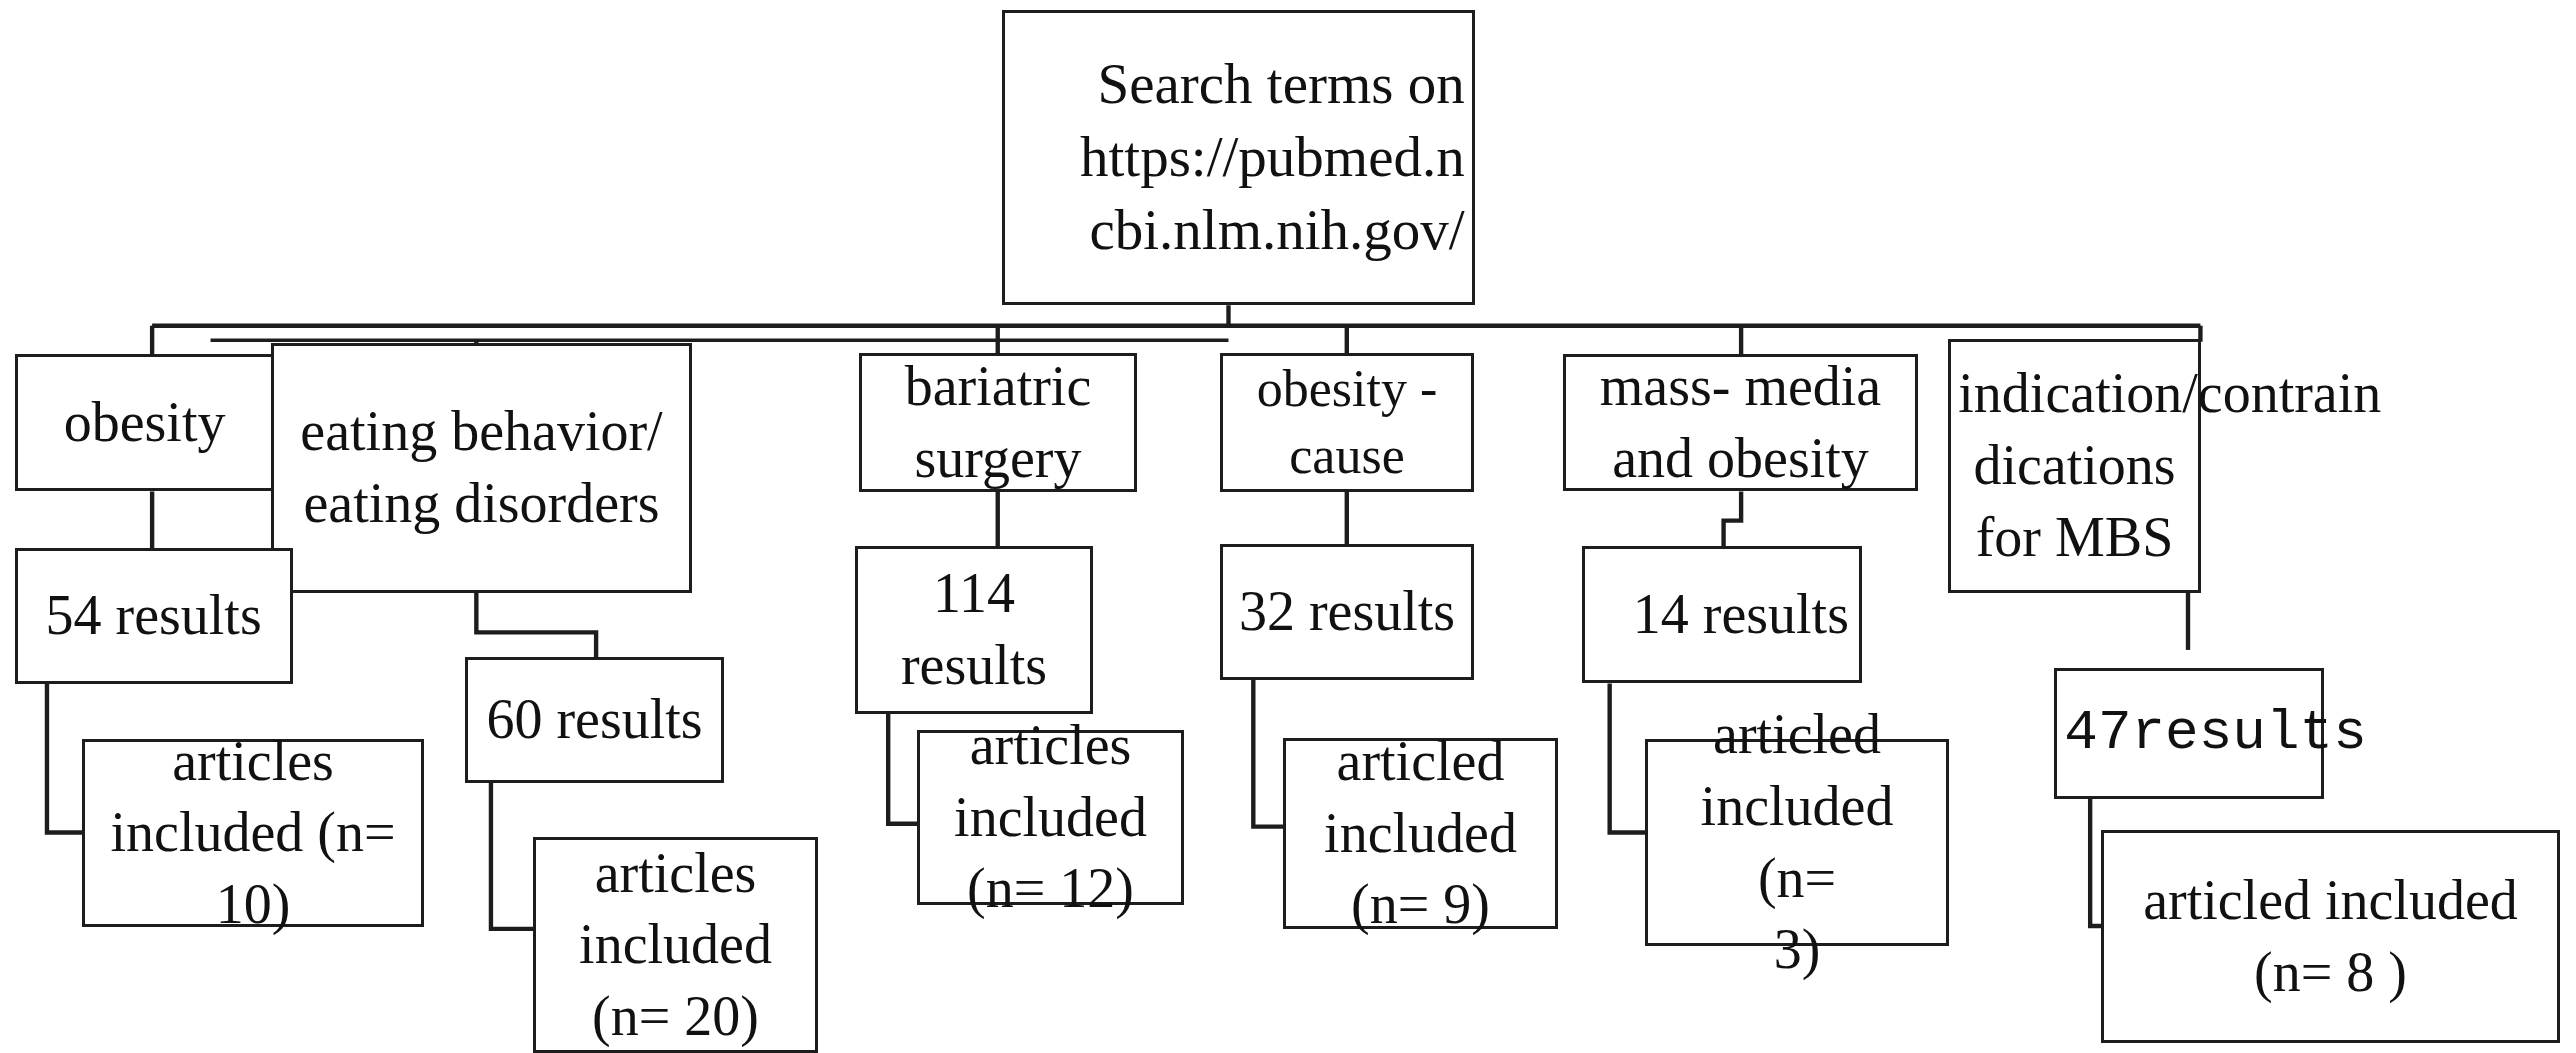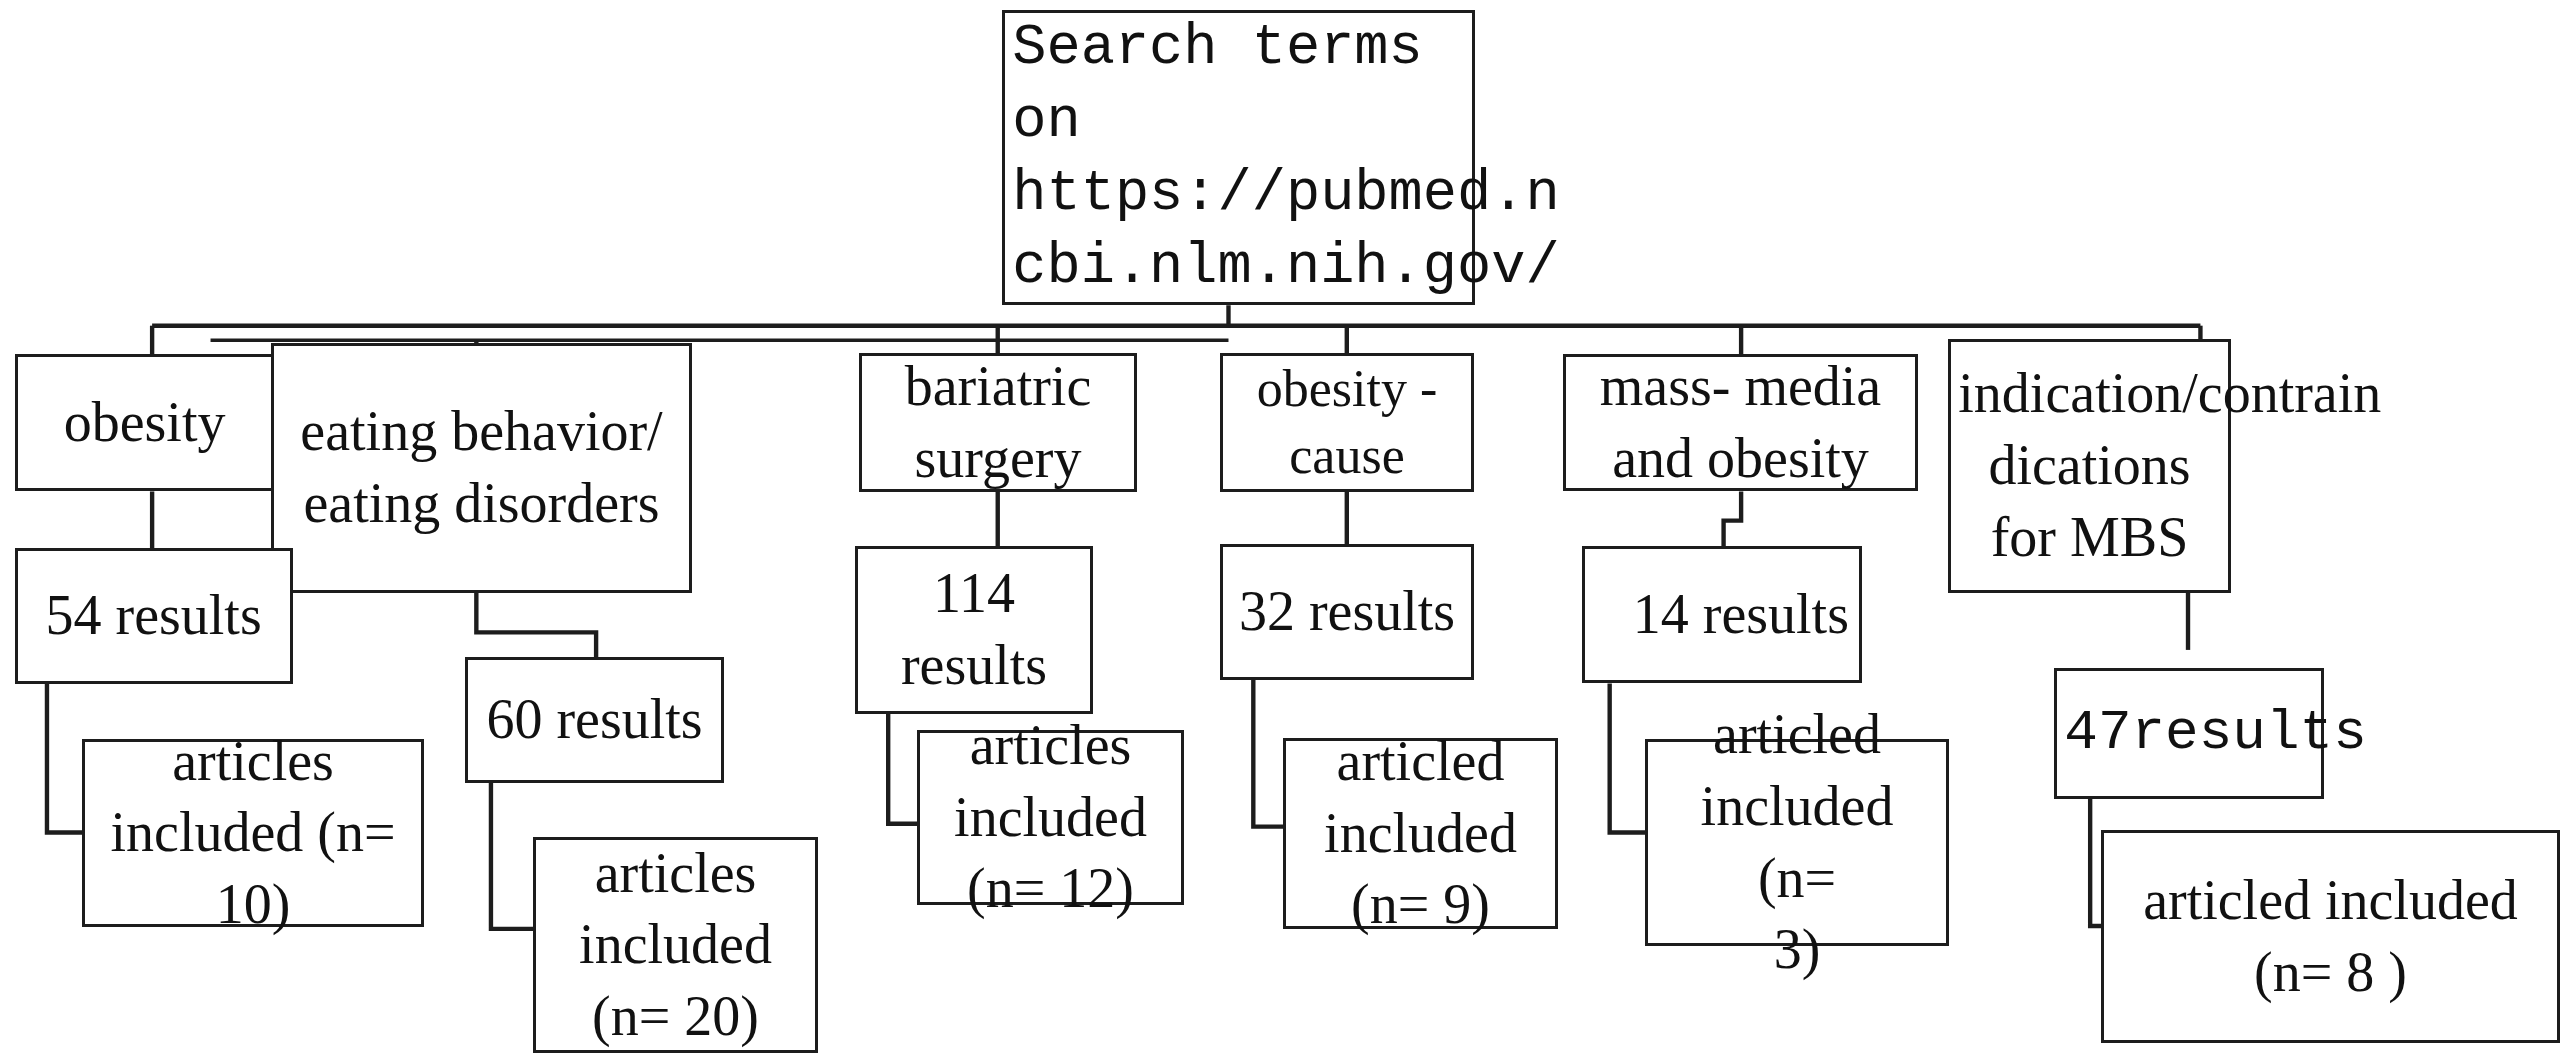--- a/index.html
+++ b/index.html
@@ -38,29 +38,29 @@
     padding: 4.4px 7.3px;
     z-index: 5;
   }
   .node .label {
     display: block;
     width: 100%;
     white-space: pre-line;
   }
   
   #n-root      { left:1002px; top:10.2px;   width:473px;  height:295px; font-size:57px; }
-  #n-root .label { text-align:left;font-family:Liberation Mono, monospace; }
+  #n-root .label { text-align:right; }
 
   
   #n-obesity   { left:14.6px;   top:354px;  width:260px;  height:137px; font-size:56px; }
   #n-eating    { left:271px;  top:343px;  width:421px;  height:250px; font-size:56px; }
   #n-bariatric { left:859px; top:353px;  width:278px;  height:139px; font-size:56px; }
   #n-obcause   { left:1220px; top:353px;  width:254px;  height:139px; font-size:52px; }
   #n-massmedia { left:1563px; top:354px;  width:355px;  height:137px; font-size:56px; }
-  #n-indic     { left:1948px; top:339px;  width:283px;  height:254px; font-size:56px; }
+  #n-indic     { left:1948px; top:339px;  width:253px;  height:254px; font-size:56px; }
 
   
   #n-r54       { left:14.6px;   top:548px;  width:278px;  height:136px; font-size:56px;justify-content:flex-end; }
   #n-r60       { left:465px;  top:657px;  width:259px;  height:126px; font-size:56px; }
   #n-r114      { left:855px; top:546px;  width:238px;  height:168px; font-size:56px; }
   #n-r32       { left:1220px; top:544px;  width:254px;  height:136px; font-size:56px; }
   #n-r14       { left:1582px; top:546px;  width:280px;  height:137px; font-size:56px;padding-left:45px; }
   #n-r47       { left:2054px; top:668px;  width:270px;  height:131px; font-size:56px;font-family:Liberation Mono, monospace; }
 
   

